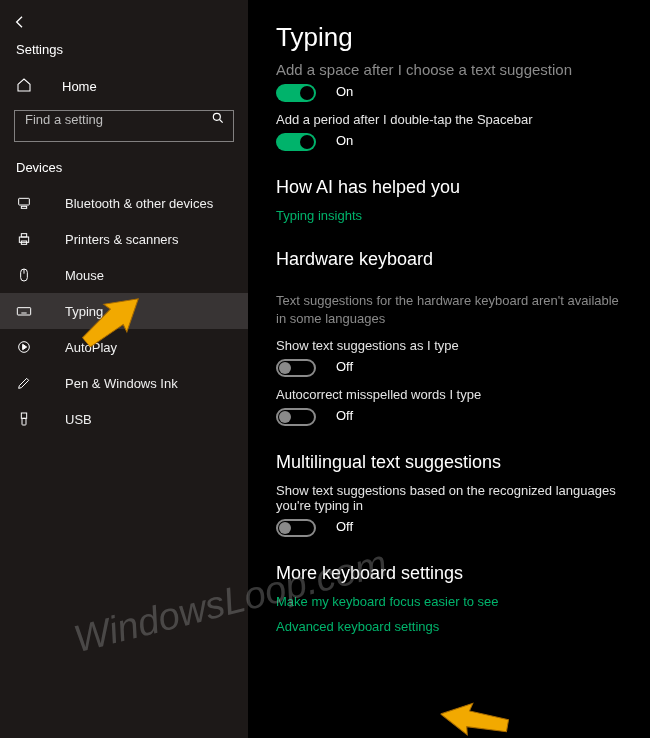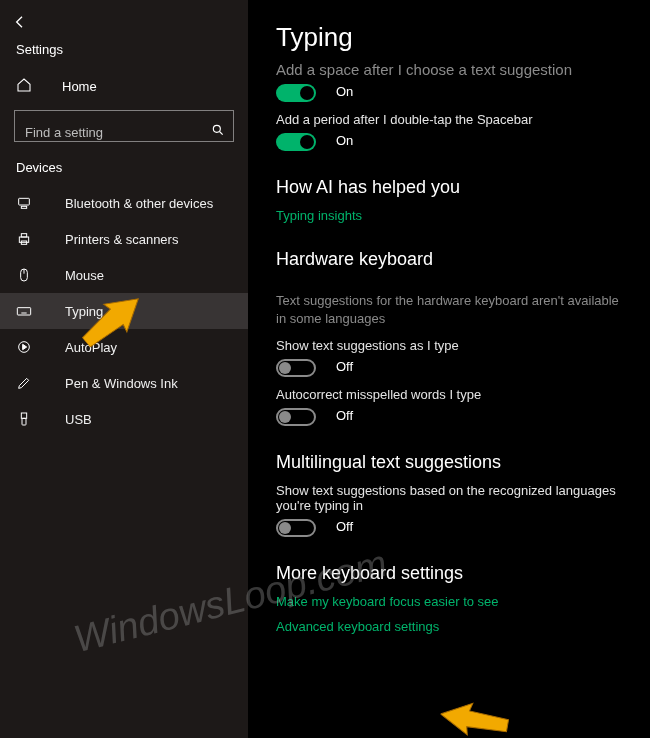--- a/index.html
+++ b/index.html
@@ -3,21 +3,21 @@
 <meta charset="utf-8">
 <style>
   html,body{margin:0;padding:0;width:650px;height:738px;background:#000;font-family:"Segoe UI",Arial,sans-serif;color:#fff;overflow:hidden}
   .app{display:flex;height:100%}
   .sidebar{width:248px;background:rgba(52,45,43,.55);display:flex;flex-direction:column;padding-top:6px}
   .back{width:32px;height:32px;display:flex;align-items:center;justify-content:center;margin-left:4px}
   .back svg{width:16px;height:16px;stroke:#fff}
   .title{font-size:13px;margin:4px 0 12px 16px}
   .home{display:flex;align-items:center;gap:30px;padding:8px 16px;font-size:13px}
   .home svg{width:16px;height:16px;stroke:#fff;fill:none}
-  .search{margin:6px 14px 14px 14px;height:30px;border:1px solid rgba(255,255,255,.45);display:flex;align-items:flex-end;padding:0 8px;justify-content:space-between}
+  .search{margin:6px 14px 14px 14px;height:30px;border:1px solid rgba(255,255,255,.45);display:flex;align-items:flex-start;padding:0 8px;justify-content:space-between}
   .search input{background:transparent;border:0;color:#fff;font-size:13px;outline:none;width:180px;font-family:inherit}
   .search input::placeholder{color:#bdbdbd}
   .search svg{width:14px;height:14px;stroke:#fff;fill:none}
   .cat{font-size:13px;font-weight:400;margin:4px 16px 10px 16px}
   .nav-item{display:flex;align-items:center;gap:33px;padding:10px 16px;font-size:13px;color:#f0f0f0;cursor:pointer}
   .nav-item .ic{width:16px;height:16px;display:flex;align-items:center;justify-content:center}
   .nav-item.selected{background:rgba(255,255,255,.12)}
   .content{flex:1;background:#000;padding:0 28px;overflow:hidden}
   .h1{font-size:26px;font-weight:400;margin:22px 0 8px 0}
   .h2{font-size:18px;font-weight:400;margin:26px 0 8px 0}

